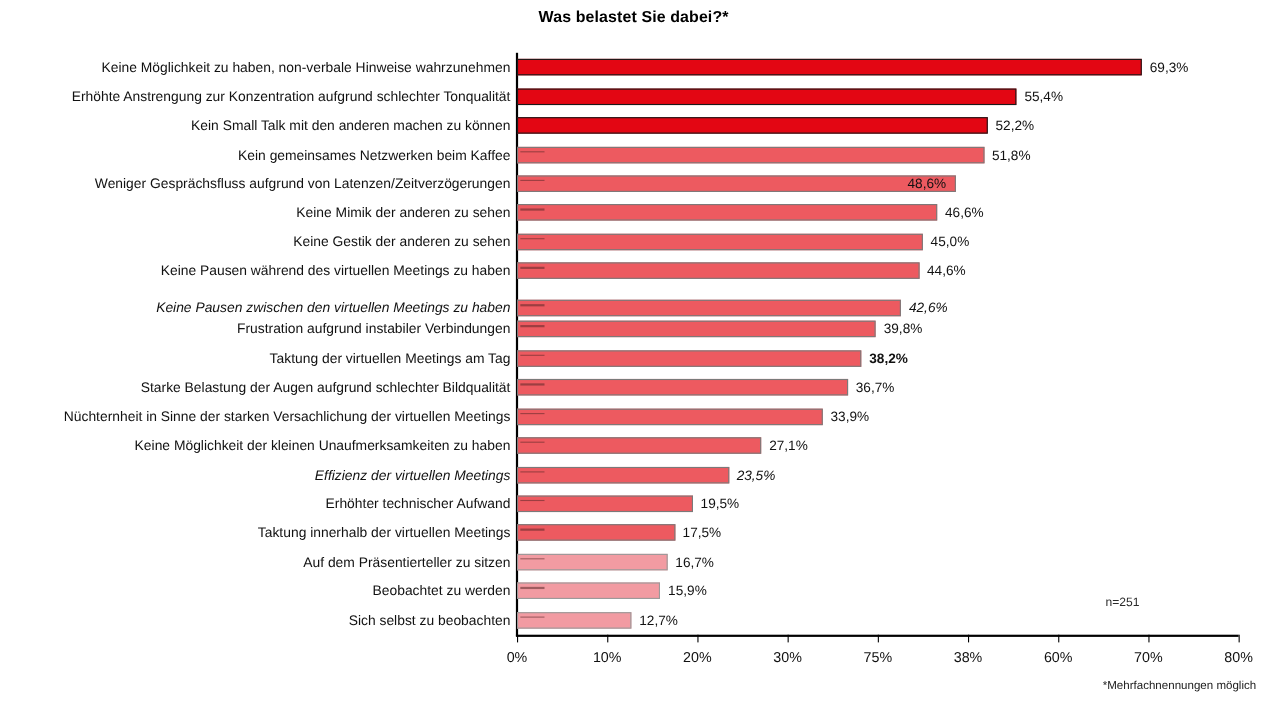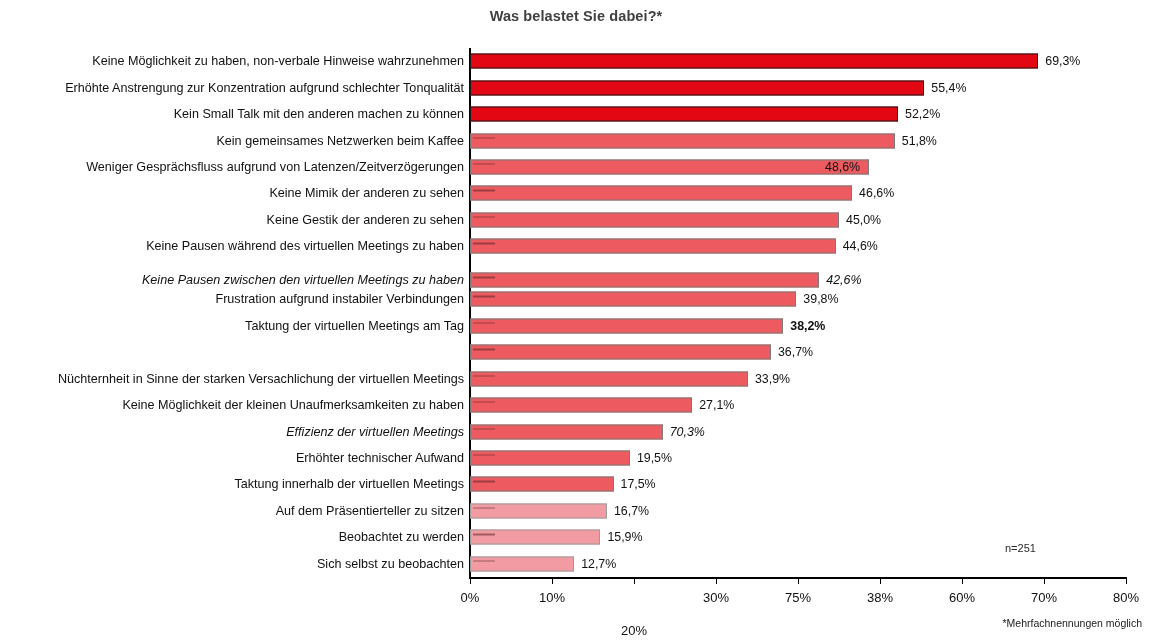--- a/index.html
+++ b/index.html
@@ -23,21 +23,21 @@
   
   .chart-title {
     position: absolute;
     left: 0;
     top: 8px;
     width: 1152px;
     text-align: center;
     font-size: 14.5px;
     font-weight: bold;
     letter-spacing: 0.1px;
-    color: #404040;
+    color: #000000;
   }
   .axis-line-y {
     position: absolute;
     left: 469px;
     top: 48px;
     width: 1.6px;
     height: 530px;
     background: #000000;
   }
   .axis-line-x {
@@ -214,20 +214,21 @@
         <div class="val-label" style="left: 803.36px;">39,8%</div>
       </div>
       <div class="row" style="top: 312.5px; height: 26.45px;">
         <div class="cat-label">Taktung der virtuellen Meetings am Tag</div>
         <div class="bar tone-mid" style="width: 313.24px;">
           <div class="bar-inner-line"></div>
         </div>
         <div class="val-label" style="left: 790.24px; font-weight: bold;">38,2%</div>
       </div>
       <div class="row" style="top: 338.95px; height: 26.45px;">
+        <div class="cat-label">Starke Belastung der Augen aufgrund schlechter Bildqualität</div>
         <div class="bar tone-mid" style="width: 300.94px;">
           <div class="bar-inner-line"></div>
         </div>
         <div class="val-label" style="left: 777.94px;">36,7%</div>
       </div>
       <div class="row" style="top: 365.4px; height: 26.45px;">
         <div class="cat-label">Nüchternheit in Sinne der starken Versachlichung der virtuellen Meetings</div>
         <div class="bar tone-mid" style="width: 277.98px;">
           <div class="bar-inner-line"></div>
         </div>
@@ -238,21 +239,21 @@
         <div class="bar tone-mid" style="width: 222.22px;">
           <div class="bar-inner-line"></div>
         </div>
         <div class="val-label" style="left: 699.22px;">27,1%</div>
       </div>
       <div class="row" style="top: 418.3px; height: 26.45px; font-style: italic;">
         <div class="cat-label">Effizienz der virtuellen Meetings</div>
         <div class="bar tone-mid" style="width: 192.7px;">
           <div class="bar-inner-line"></div>
         </div>
-        <div class="val-label" style="left: 669.7px;">70,3%</div>
+        <div class="val-label" style="left: 669.7px;">23,5%</div>
       </div>
       <div class="row" style="top: 444.75px; height: 26.45px;">
         <div class="cat-label">Erhöhter technischer Aufwand</div>
         <div class="bar tone-mid" style="width: 159.9px;">
           <div class="bar-inner-line"></div>
         </div>
         <div class="val-label" style="left: 636.9px;">19,5%</div>
       </div>
       <div class="row" style="top: 471.2px; height: 26.45px;">
         <div class="cat-label">Taktung innerhalb der virtuellen Meetings</div>
@@ -282,21 +283,21 @@
         </div>
         <div class="val-label" style="left: 581.14px;">12,7%</div>
       </div>
     </div>
   <div id="ticks-container">
       <div class="tick" style="left: 470px;"></div>
       <div class="tick-label" style="left: 470px;">0%</div>
       <div class="tick" style="left: 552px;"></div>
       <div class="tick-label" style="left: 552px;">10%</div>
       <div class="tick" style="left: 634px;"></div>
-      <div class="tick-label" style="left: 634px; margin-top: 33px;">20%</div>
+      <div class="tick-label" style="left: 634px;">20%</div>
       <div class="tick" style="left: 716px;"></div>
       <div class="tick-label" style="left: 716px;">30%</div>
       <div class="tick" style="left: 798px;"></div>
       <div class="tick-label" style="left: 798px;">75%</div>
       <div class="tick" style="left: 880px;"></div>
       <div class="tick-label" style="left: 880px;">38%</div>
       <div class="tick" style="left: 962px;"></div>
       <div class="tick-label" style="left: 962px;">60%</div>
       <div class="tick" style="left: 1044px;"></div>
       <div class="tick-label" style="left: 1044px;">70%</div>

